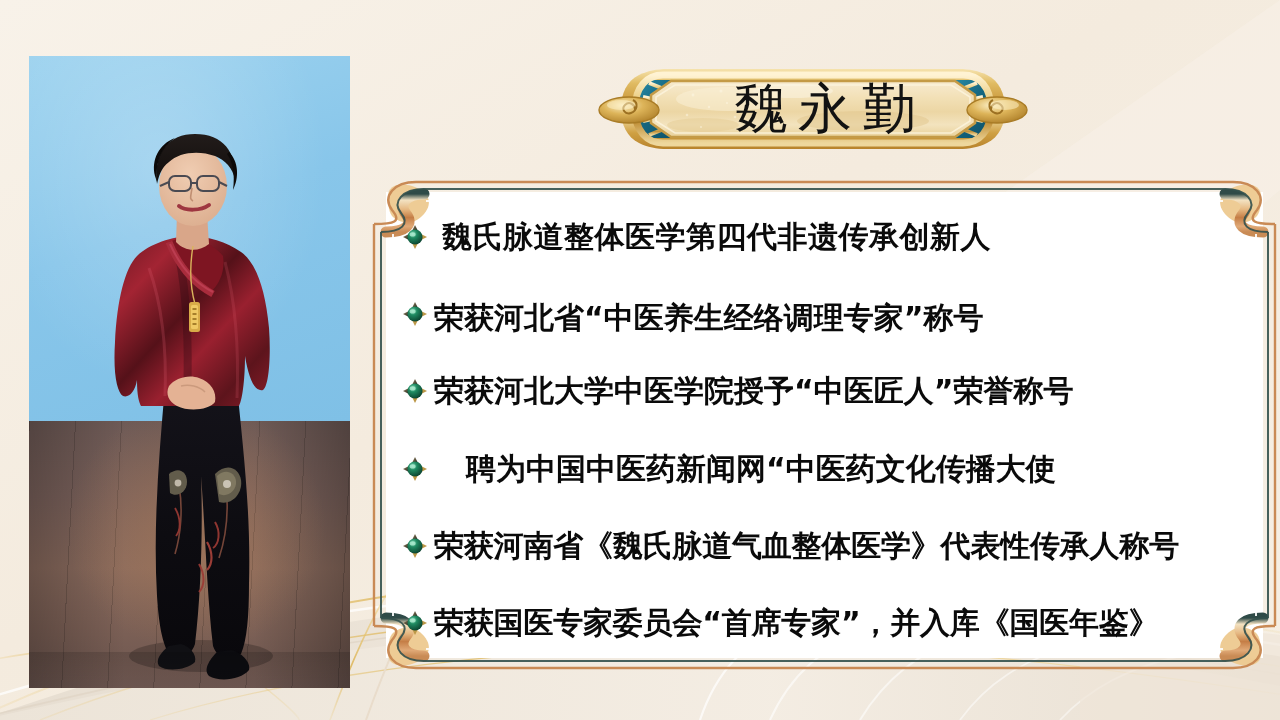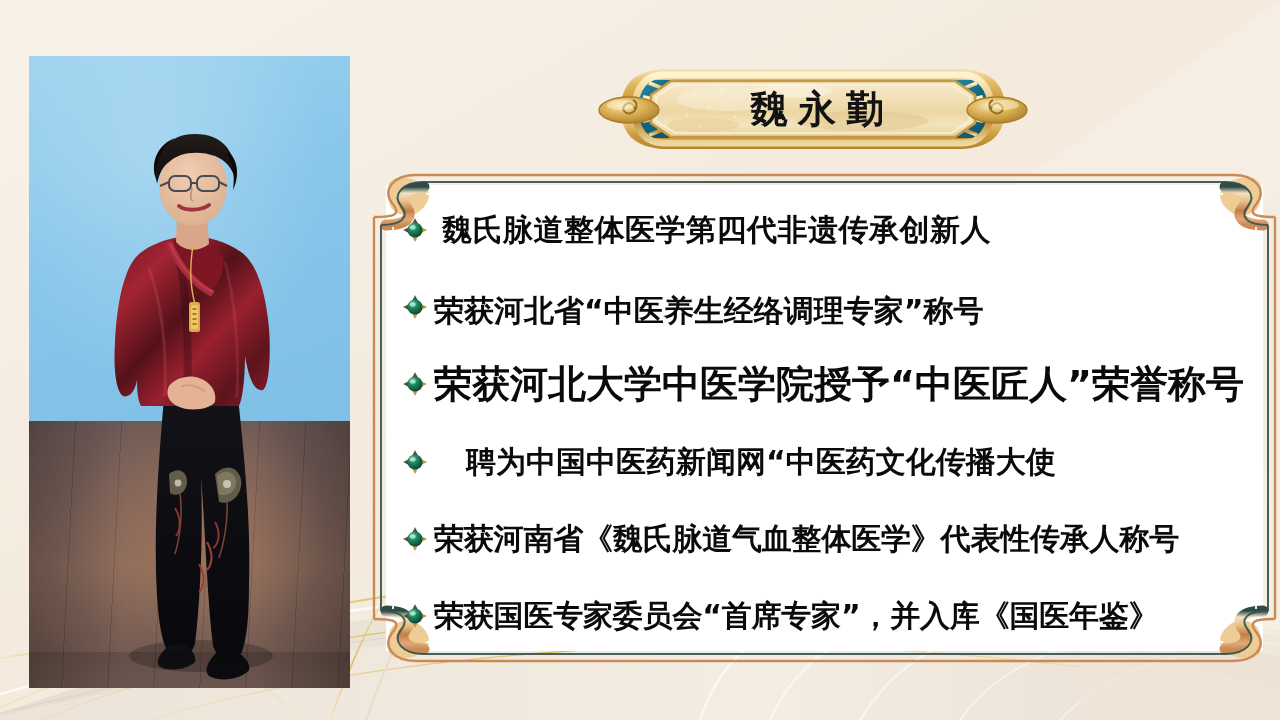--- a/index.html
+++ b/index.html
@@ -32,50 +32,50 @@
   }
   .ph-floor:after{content:"";position:absolute;inset:0;
     background:radial-gradient(ellipse at 52% 40%,rgba(190,130,80,.40),rgba(0,0,0,0) 55%),
                linear-gradient(90deg,rgba(0,0,0,.25),rgba(0,0,0,0) 30%,rgba(0,0,0,0) 70%,rgba(0,0,0,.28));}
   .fig{position:absolute;left:0;top:0;width:321px;height:632px;}
 
   
   #banner{position:absolute;left:563px;top:55px;width:500px;height:108px;}
 
   .banner-title{
-    position:absolute;left:4px;top:0;width:500px;height:108px;
+    position:absolute;left:12px;top:0;width:500px;height:108px;
     display:flex;align-items:center;justify-content:center;
-    font-size:38px;font-weight:bold;color:#121212;letter-spacing:10px;
+    font-size:54px;font-weight:normal;color:#121212;letter-spacing:10px;
     text-indent:10px;
     font-family:"DejaVu Sans","Liberation Sans",sans-serif;
     z-index:4;
   }
 
   
-  #card{position:absolute;left:372px;top:173px;width:905px;height:490px;}
+  #card{position:absolute;left:372px;top:180px;width:905px;height:490px;}
   .card-svg{position:absolute;left:0;top:0;width:905px;height:490px;}
 
   
   #bullets{
     position:absolute;left:30px;top:30px;width:845px;height:440px;
     display:flex;flex-direction:column;justify-content:space-between;
     z-index:3;
   }
   .bline{display:flex;align-items:center;height:54px;}
   .gem{flex:0 0 auto;width:26px;height:26px;position:relative;margin-right:6px;}
   .gem svg{display:block;}
   .btext{
     font-family:"DejaVu Sans","Liberation Sans",sans-serif;
     font-weight:bold;color:#0a0a0a;white-space:nowrap;
     line-height:1;
   }
   
   .bline.l0 .btext{font-size:30px;letter-spacing:.5px;padding-left:8px;}
   .bline.l1 .btext{font-size:30px;letter-spacing:0px;margin-top:8px;}
-  .bline.l2 .btext{font-size:38px;letter-spacing:0px;}
+  .bline.l2 .btext{font-size:30px;letter-spacing:0px;}
   .bline.l3 .btext{font-size:30px;letter-spacing:0px;padding-left:8px;margin-left:24px;}
   .bline.l4 .btext{font-size:30px;letter-spacing:-0.2px;}
   .bline.l5 .btext{font-size:30px;letter-spacing:-0.2px;}
 </style>
 </head>
 <body>
 
 <div id="stage">
 
   <svg class="bg-svg" viewBox="0 0 1280 720" preserveAspectRatio="none">

